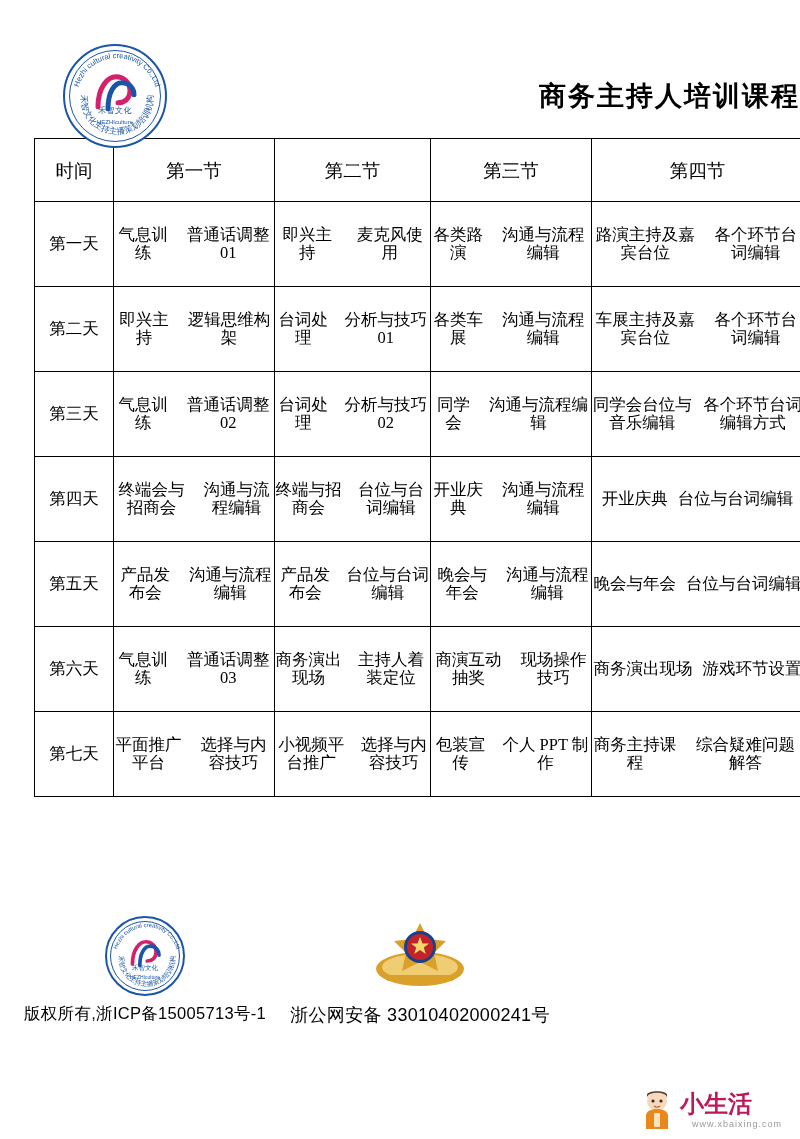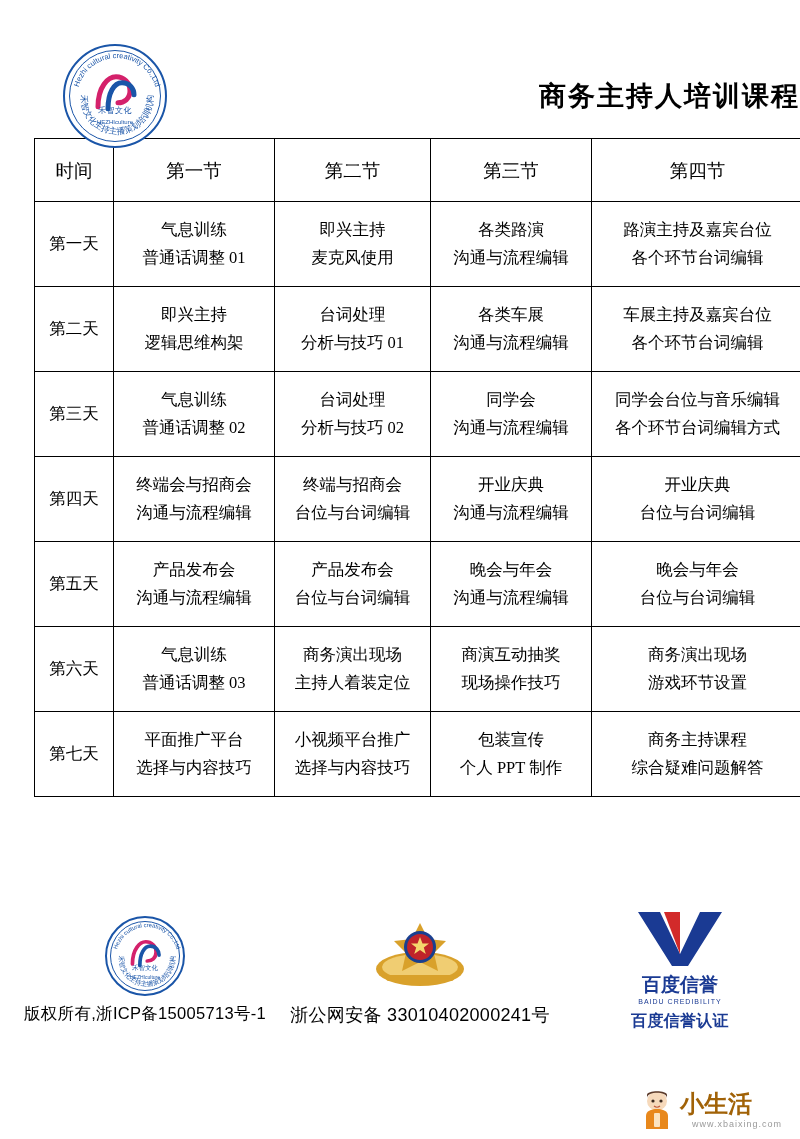--- a/index.html
+++ b/index.html
@@ -118,21 +118,21 @@
   table.schedule tbody td {
     height: 84px;
   }
   .col-time { width: 78px; }
   .col-s1 { width: 160px; }
   .col-s2 { width: 155px; }
   .col-s3 { width: 160px; }
   .col-s4 { width: 211px; }
   .cell-lines {
     display: flex;
-    flex-direction: column;
+    flex-direction: row;
     justify-content: center;
     align-items: center;
     gap: 10px;
     line-height: 1.1;
   }
   .cell-lines span { display: block; }
 
   
   .footer {
     position: absolute;
@@ -228,21 +228,21 @@
     gap: 6px;
   }
   .wm-text {
     display: flex;
     flex-direction: column;
     align-items: flex-start;
   }
   .wm-main {
     font-size: 24px;
     font-weight: bold;
-    color: #a16207;
+    color: #be185d;
     font-family: "Liberation Sans", sans-serif;
     line-height: 1;
   }
   .wm-sub {
     font-size: 9px;
     color: #9a9a9a;
     font-family: "Liberation Sans", sans-serif;
     letter-spacing: 1px;
     margin-top: 3px;
     margin-left: 12px;
@@ -528,35 +528,20 @@
         <path d="M46 6 L54 22 L72 24 L60 36 L64 54 L46 45 L28 54 L32 36 L20 24 L38 22 Z" fill="#d9a12b"></path>
         <circle cx="46" cy="30" r="16" fill="#1a3f8f"></circle>
         <circle cx="46" cy="30" r="13" fill="#c0242a"></circle>
         <path d="M46 20 L48.5 26.5 L55 26.5 L49.8 30.5 L51.8 37 L46 33 L40.2 37 L42.2 30.5 L37 26.5 L43.5 26.5 Z" fill="#f5d76e"></path>
         <rect x="12" y="58" width="68" height="6" rx="3" fill="#d9a12b"></rect>
       </svg>
     </div>
     <div class="footer-text big">浙公网安备 33010402000241号</div>
   </div>
 
-  <div class="footer-col f3">
-    <div class="footer-badge">
-      <div style="display:flex;flex-direction:column;align-items:center;">
-        <svg class="baidu-v" viewBox="0 0 100 62">
-          <path d="M8 4 L30 4 L50 46 L70 4 L92 4 L58 58 L42 58 Z" fill="#1a3a93"></path>
-          <path d="M34 4 L50 4 L50 46 Z" fill="#d22a2a"></path>
-        </svg>
-        <div style="display:flex;flex-direction:column;align-items:center;margin-top:2px;">
-          <span style="font-size:19px;font-weight:bold;color:#1a3a93;font-family:'Liberation Sans',sans-serif;">百度信誉</span>
-          <span style="font-size:7px;color:#1a3a93;letter-spacing:1px;font-family:'Liberation Sans',sans-serif;">BAIDU CREDIBILITY</span>
-        </div>
-      </div>
-    </div>
-    <div class="footer-text blue" style="margin-top:14px;">百度信誉认证</div>
-  </div>
 </div>
 
 <div class="watermark">
   <svg width="34" height="40" viewBox="0 0 34 40">
     <ellipse cx="17" cy="12" rx="10" ry="9.5" fill="#f6d9bb"></ellipse>
     <path d="M7 9 C7 2, 27 2, 27 9 L27 6 C27 1, 7 1, 7 6 Z" fill="#5b3a2a"></path>
     <circle cx="13" cy="12" r="1.6" fill="#3b2a20"></circle>
     <circle cx="21" cy="12" r="1.6" fill="#3b2a20"></circle>
     <path d="M14 17 Q17 19.5 20 17" stroke="#c0593b" stroke-width="1.2" fill="none"></path>
     <path d="M6 40 L6 27 C6 22, 11 20, 17 20 C23 20, 28 22, 28 27 L28 40 Z" fill="#e8881c"></path>

